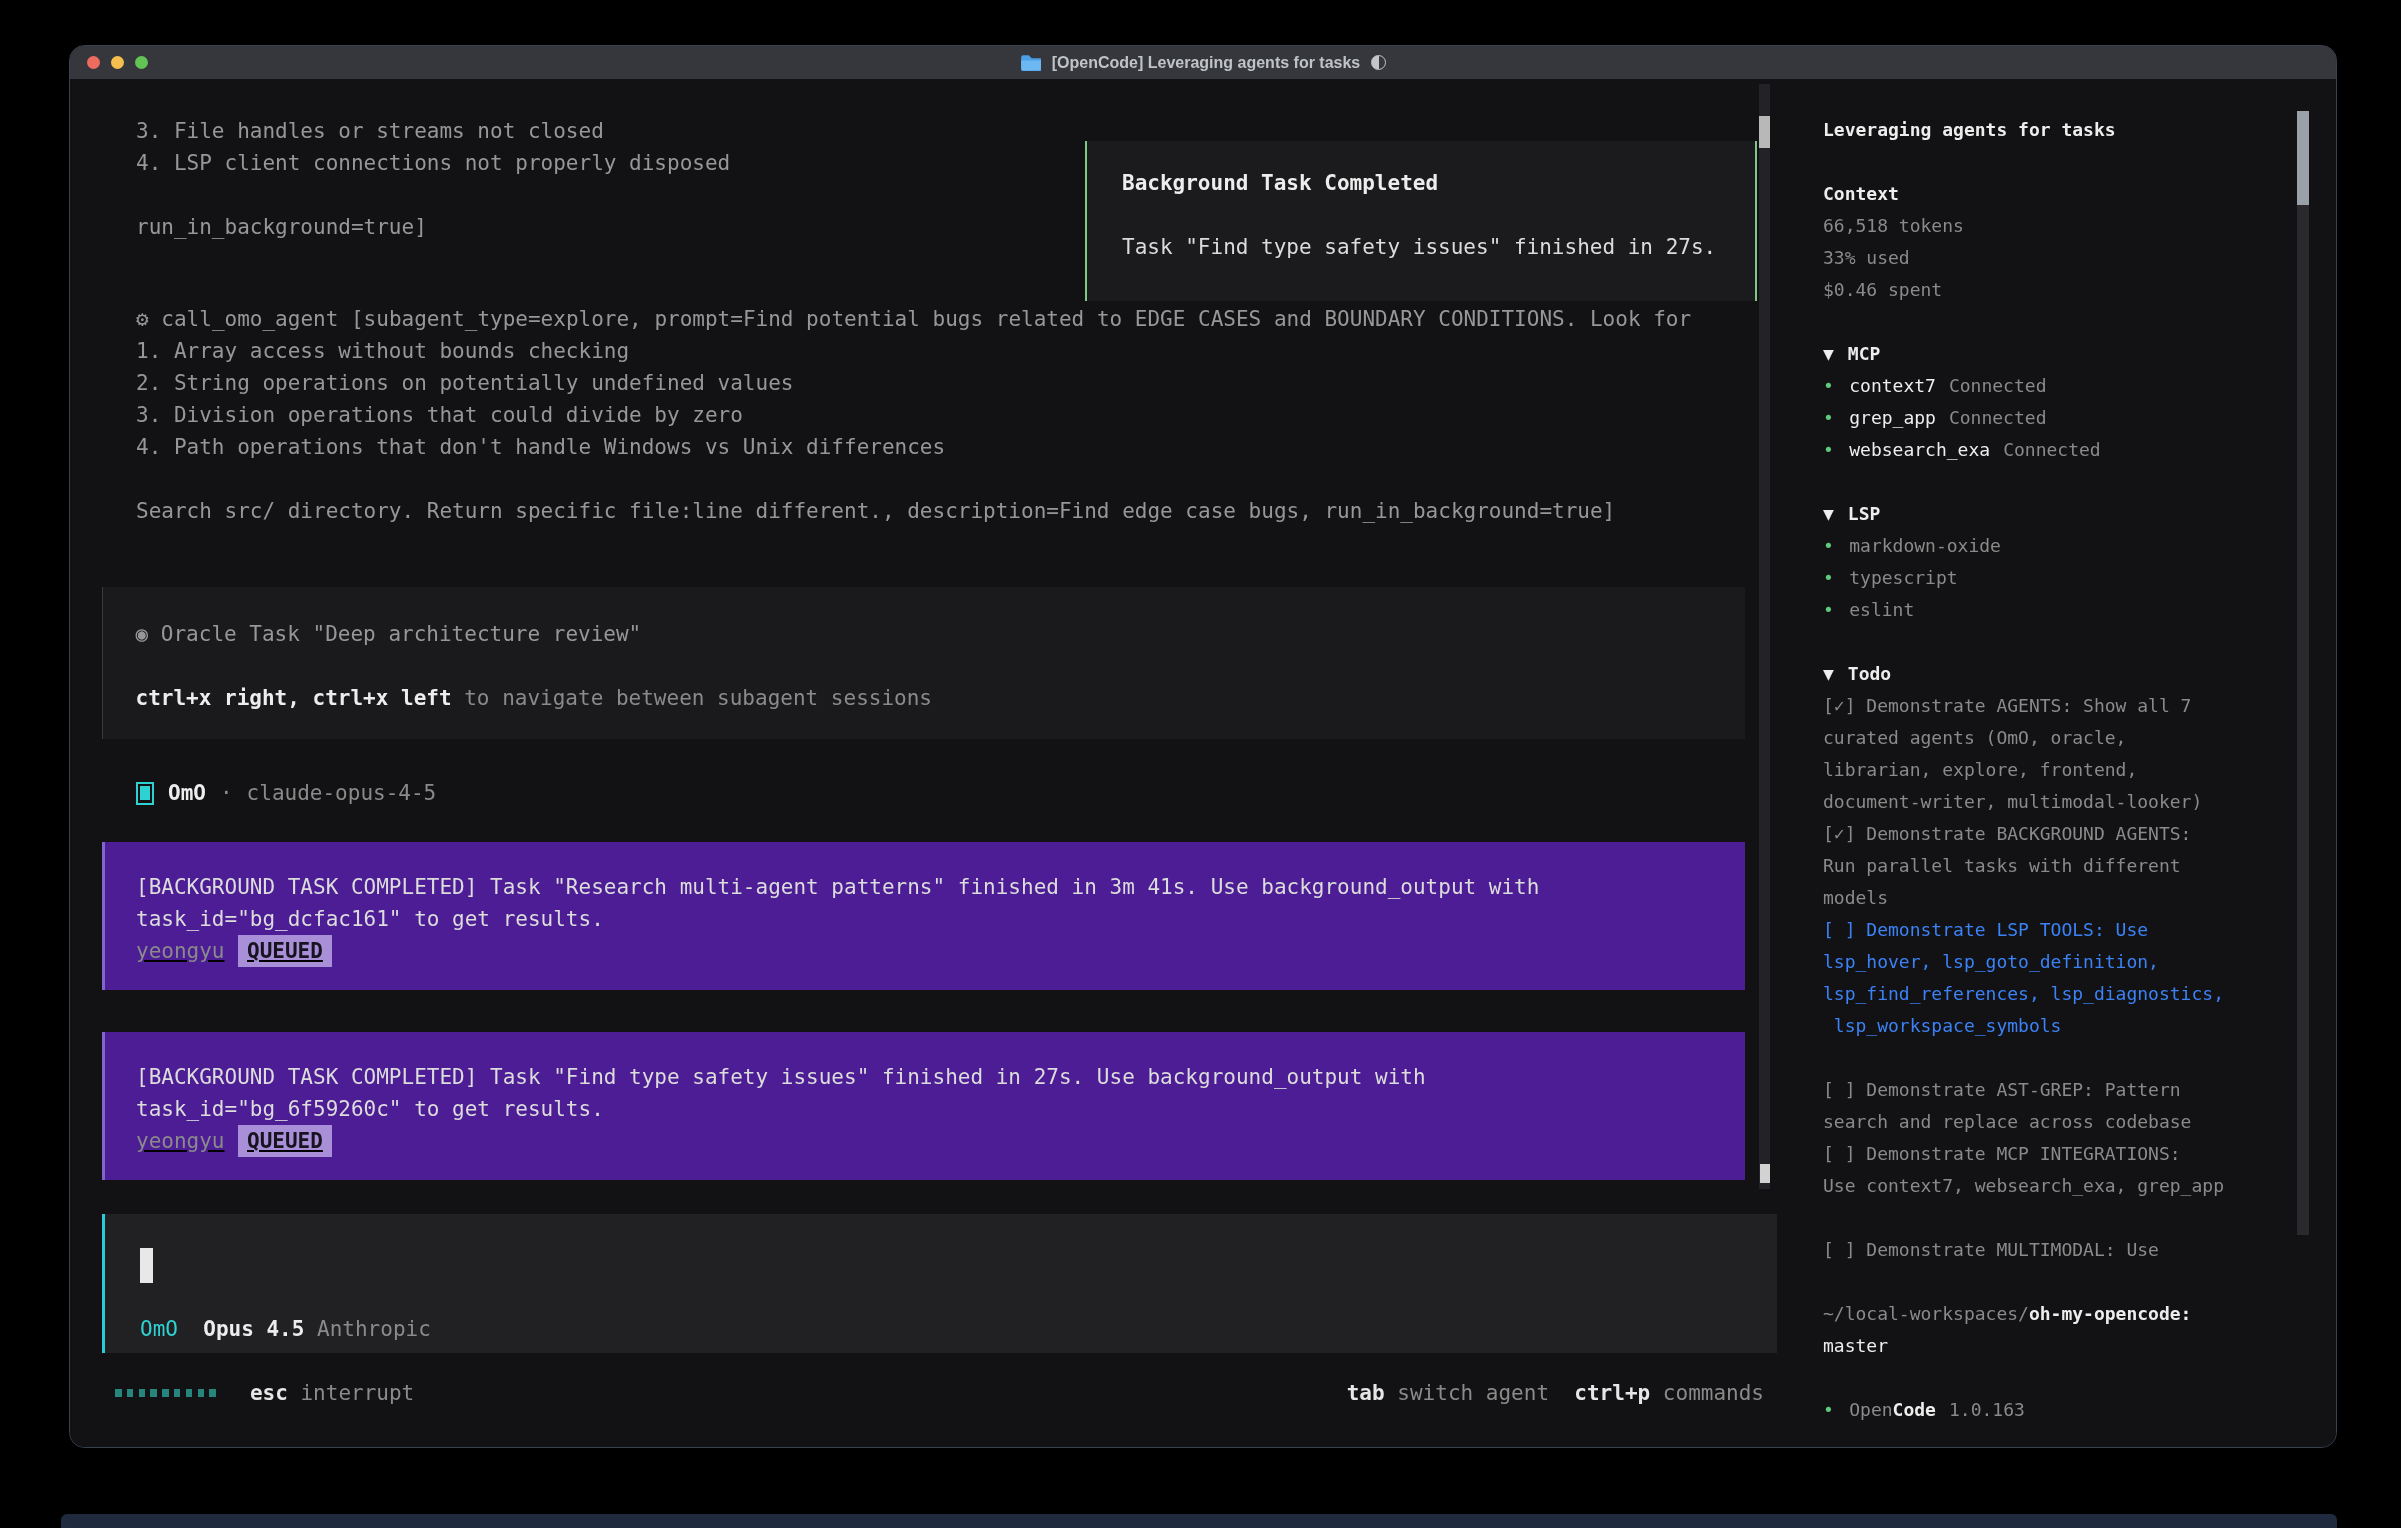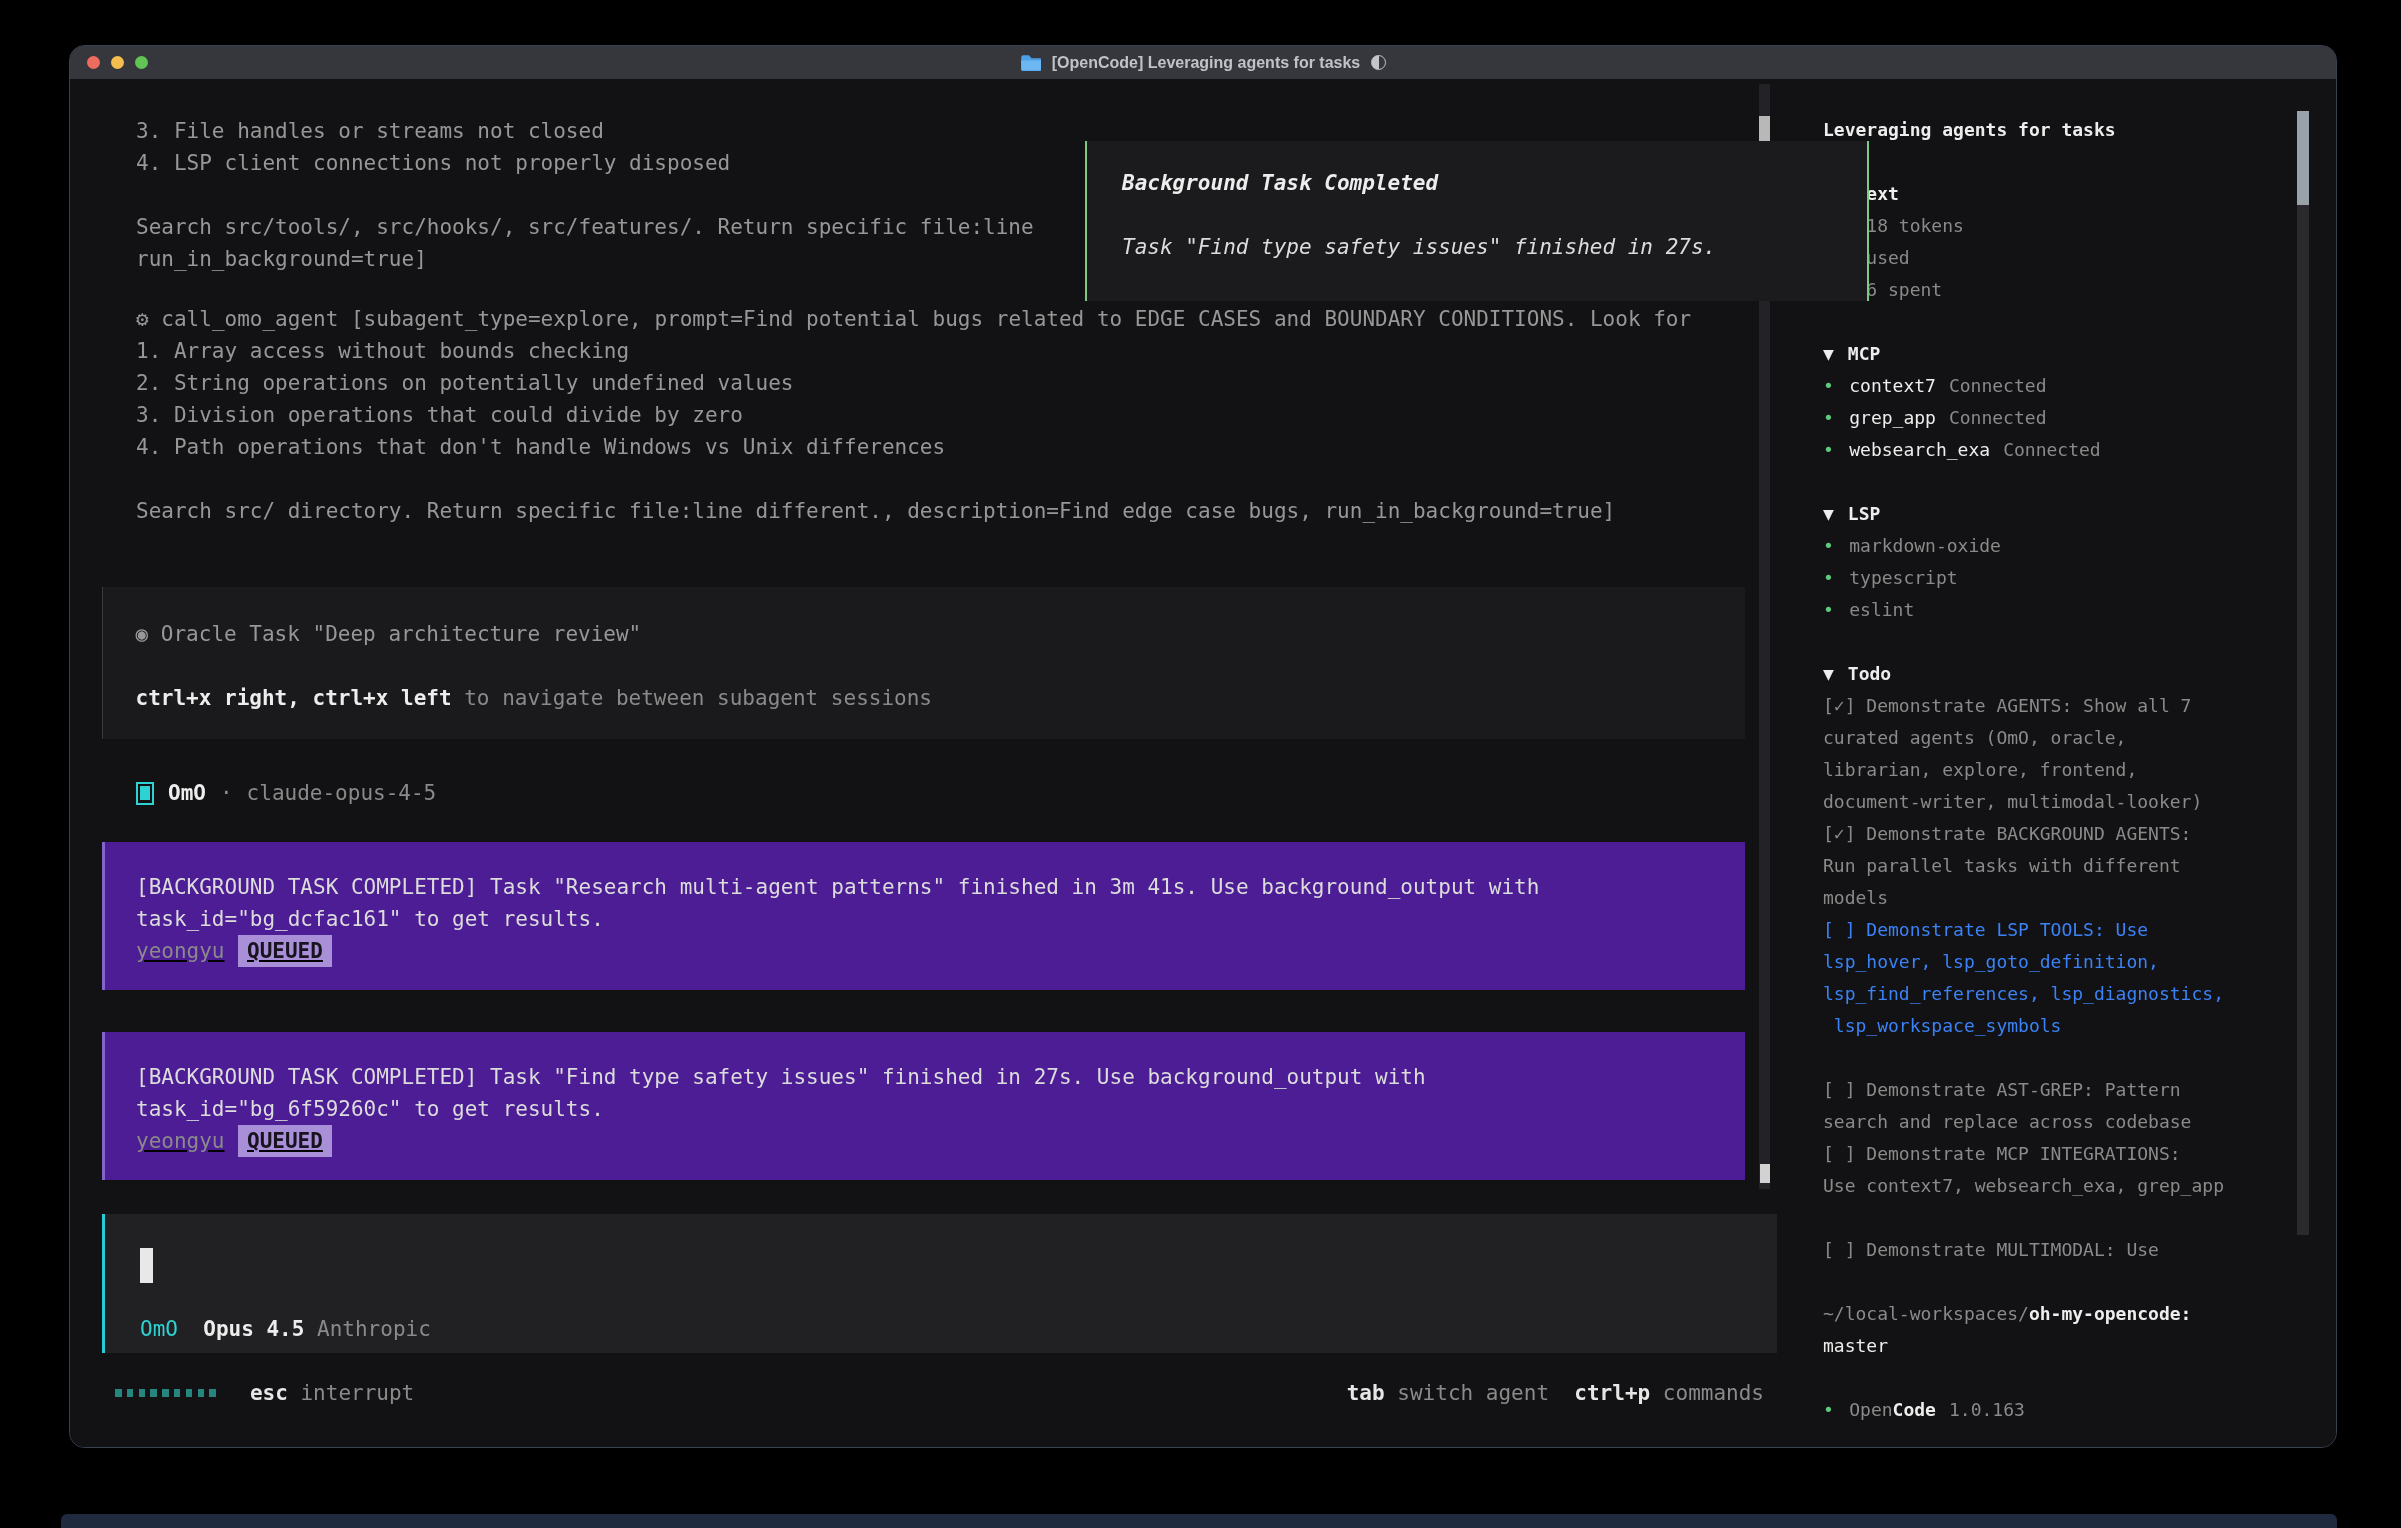--- a/index.html
+++ b/index.html
@@ -19,21 +19,21 @@
 
   .t{font-size:21px;line-height:32px;white-space:pre;color:#979797;}
   .sline{font-size:18px;line-height:32px;height:32px;white-space:pre;color:#909090;}
   .bright{color:#dcdcdc;}
   .white{color:#ededed;}
   .bw{color:#ededed;font-weight:bold;}
   .dim{color:#8a8a8a;}
   .greentxt{color:#3b82f6;}
   .abs{position:absolute;}
 
-  .toast{position:absolute;left:1015px;top:62px;width:784px;height:160px;box-sizing:border-box;background:#1b1b1e;border-left:2.4px solid #7ec983;border-right:2.4px solid #7ec983;padding:26px 35px 0 35px;z-index:5;font-style:italic;}
+  .toast{position:absolute;left:1015px;top:62px;width:672px;height:160px;box-sizing:border-box;background:#1b1b1e;border-left:2.4px solid #7ec983;border-right:2.4px solid #7ec983;padding:26px 35px 0 35px;z-index:5;}
   .oracle-box{position:absolute;left:32px;top:508px;width:1643px;height:152px;box-sizing:border-box;background:#1a1a1d;border-left:1.8px solid #3a3a3e;padding:31px 0 0 32.5px;}
   .msg{position:absolute;left:32px;width:1643px;height:148px;box-sizing:border-box;background:#4c1d95;border-left:3.5px solid #8066c8;padding:29px 0 0 31px;}
   .badgerow{display:flex;align-items:center;gap:13px;text-decoration:underline;}
   .badge{display:inline-block;background:#a98fd8;color:#17131f;font-weight:bold;font-size:21px;line-height:32px;padding:0 9.5px;}
   .inputbox{position:absolute;left:32px;top:1135px;width:1675px;height:139px;box-sizing:border-box;background:#212124;border-left:3.5px solid #29ccd8;}
   .cursor{position:absolute;left:35px;top:34px;width:13px;height:35px;background:#e8e8e8;}
   .modelline{position:absolute;left:35px;top:99px;font-size:21px;line-height:32px;white-space:pre;}
   .cyan{color:#2fd2d2;}
   .agent-header{position:absolute;left:66px;top:698px;display:flex;align-items:center;gap:14px;font-size:21px;line-height:32px;}
   .agent-icon{width:14px;height:19px;border:2.4px solid #2fd2d2;display:inline-block;position:relative;}
@@ -83,21 +83,20 @@
         <span class="halfcircle"></span>
       </div>
     </div>
 
     <div class="content">
 
       <div class="abs" style="left:66px;top:36px;">
         <div class="t">3. File handles or streams not closed</div>
         <div class="t">4. LSP client connections not properly disposed</div>
         <div class="t">&nbsp;</div>
-        <div class="t">Search src/tools/, src/hooks/, src/features/. Return specific file:line</div>
         <div class="t">run_in_background=true]</div>
       </div>
 
       <div class="abs" style="left:66px;top:224px;">
         <div class="t"><span>⚙</span> <span>call_omo_agent [subagent_type=explore, prompt=Find potential bugs related to EDGE CASES and BOUNDARY CONDITIONS. Look for</span></div>
         <div class="t">1. Array access without bounds checking</div>
         <div class="t">2. String operations on potentially undefined values</div>
         <div class="t">3. Division operations that could divide by zero</div>
         <div class="t">4. Path operations that don't handle Windows vs Unix differences</div>
         <div class="t">&nbsp;</div>

